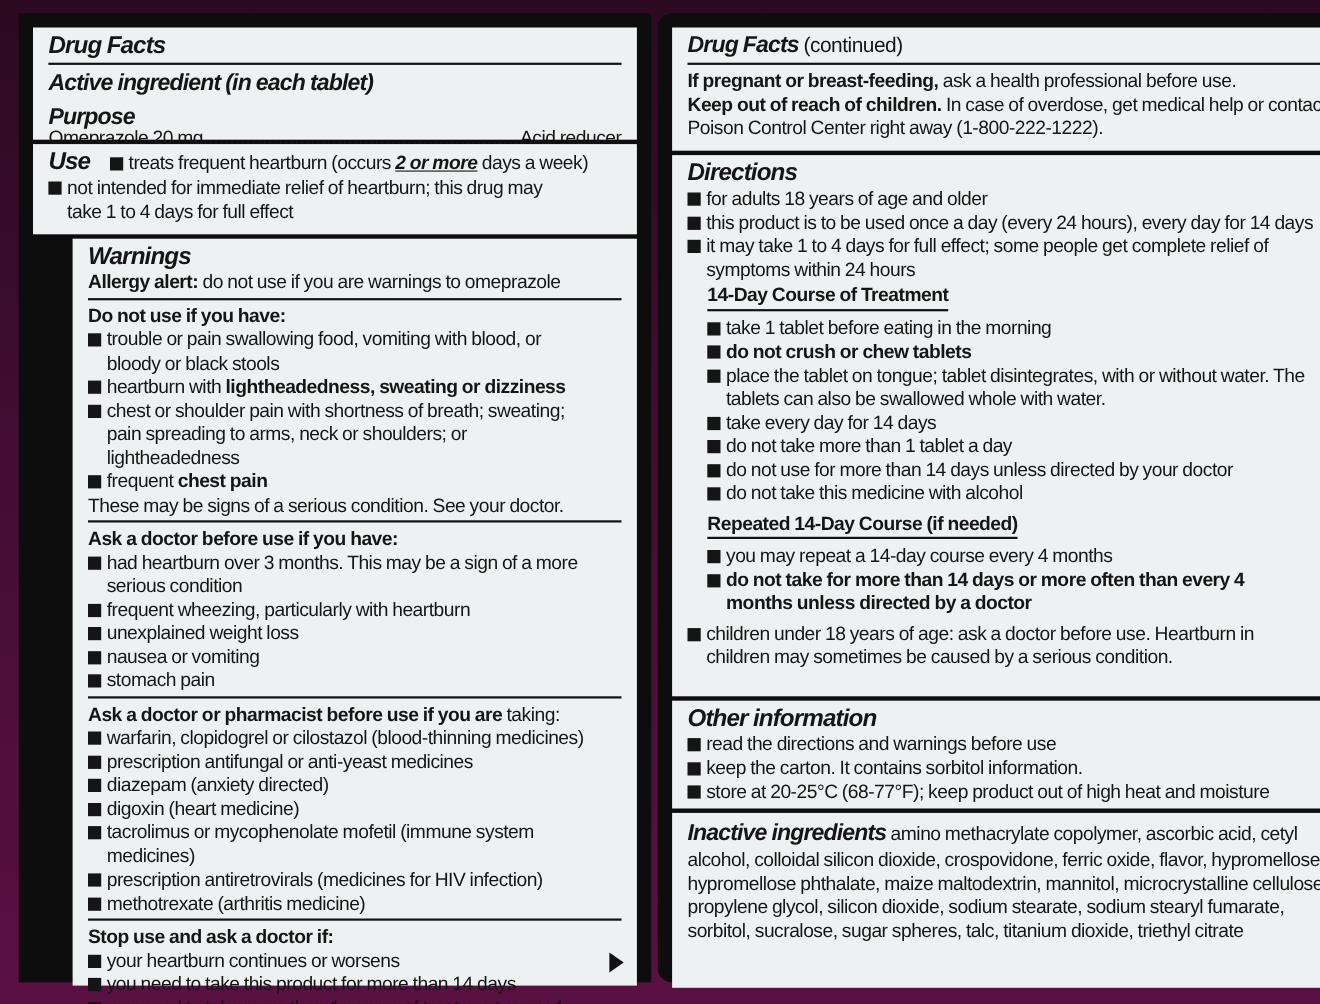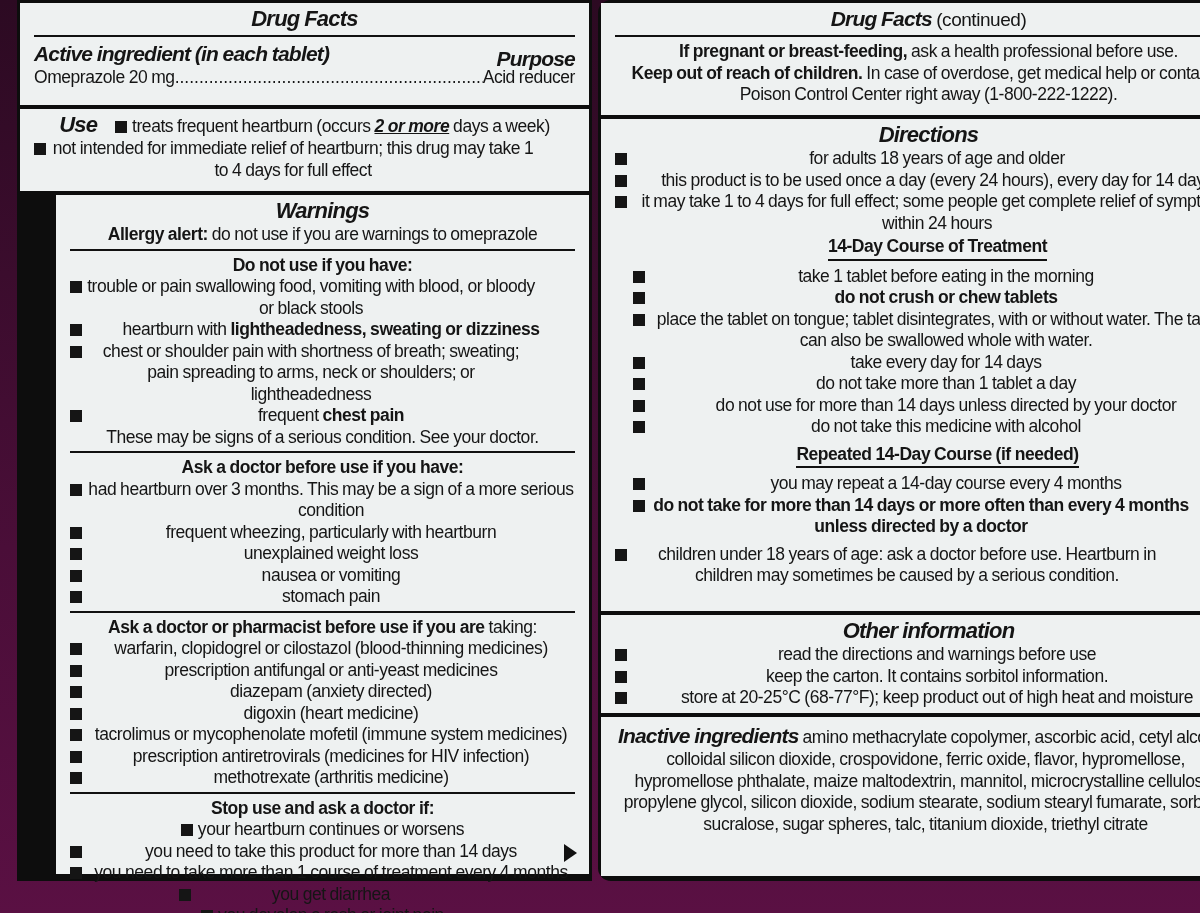--- a/index.html
+++ b/index.html
@@ -6,24 +6,23 @@
   html, body { width: 1200px; height: 913px; overflow: hidden; }
   body {
     background: #3a0a2c;
     background: linear-gradient(180deg, #2c0a22 0%, #4a0e38 60%, #5a1043 100%);
     font-family: "Liberation Sans", sans-serif;
     color: #151515;
     position: relative;
   }
   .panel {
     position: absolute;
-    top: 0;
+    top: 12px;
     background: #0d0d0d;
-    padding: 3px;
-    text-align: center;
+    padding: 13px;
   }
   #left-panel { left: 17px; width: 575px; height: 881px; }
   #right-panel { left: 598px; width: 661px; height: 881px; border-radius: 13px; }
   .box {
     background: #eef1f1;
     position: relative;
     margin-bottom: 4px;
     padding: 3px 14px 4px 14px;
     font-size: 17.5px;
     line-height: 21.5px;
@@ -60,21 +59,21 @@
   .ul { text-decoration: underline; font-weight: bold; font-style: italic; }
 </style>
 </head>
 <body>
 
 <div id="left-panel" class="panel">
 
   <div class="box" style="height:102px;">
     <div class="h-ital">Drug Facts</div>
     <div class="hr"></div>
-    <div class="row-flex" style="justify-content:space-between; line-height:24px;">
+    <div class="row-flex" style="justify-content:space-between; line-height:24px;flex-direction:column;">
       <span class="h-ital" style="font-size:21px;">Active ingredient (in each tablet)</span>
       <span class="h-ital" style="font-size:21px; position:relative; top:5px;">Purpose</span>
     </div>
     <div class="row-flex">
       <span>Omeprazole 20 mg</span>
       <span class="dots"></span>
       <span>Acid reducer</span>
     </div>
   </div>
 

